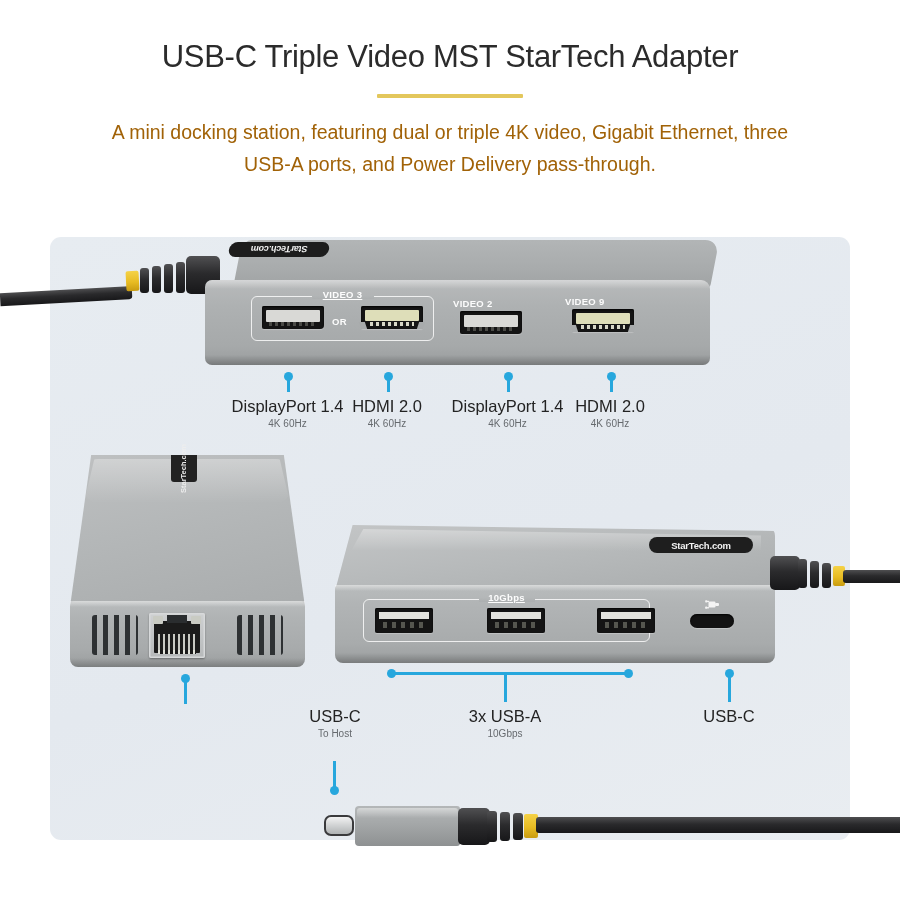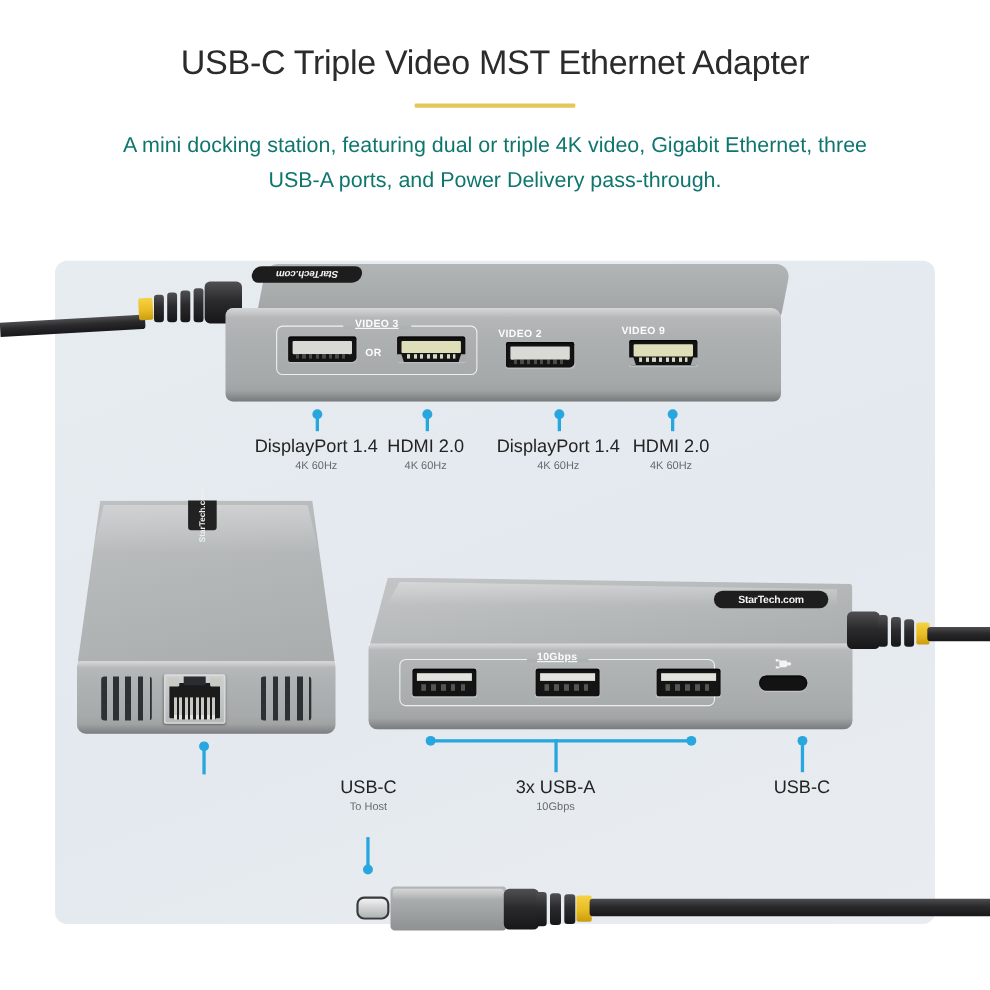--- a/index.html
+++ b/index.html
@@ -23,21 +23,21 @@
   .accent-rule {
     width: 146px; height: 4px;
     background: #e3c75c;
     margin: 19px auto 0 auto;
     border-radius: 1px;
   }
   .subtitle {
     margin-top: 19px;
     font-size: 19.5px;
     font-weight: 400;
-    color: #0f766e;
+    color: #a16207;
     line-height: 1.62;
     padding: 0 92px;
   }
 
   
   .stage {
     position: absolute;
     left: 50px; top: 237px;
     width: 800px; height: 603px;
     background: linear-gradient(160deg, #e7ecf1 0%, #e4e9ef 55%, #e9edf1 100%);
@@ -339,21 +339,21 @@
     position: absolute;
     background: linear-gradient(180deg,#f2f2f2 0%, #d0d2d3 50%, #b0b3b4 100%);
     border-radius: 7px;
     border: 2px solid #3a3a3c;
   }
 </style>
 </head>
 <body>
 
 <div class="header">
-  <div class="title">USB-C Triple Video MST Ethernet Adapter</div>
+  <div class="title">USB-C Triple Video MST StarTech Adapter</div>
   <div class="accent-rule"></div>
   <div class="subtitle">A mini docking station, featuring dual or triple 4K video, Gigabit Ethernet, three USB-A ports, and Power Delivery pass-through.</div>
 </div>
 
 <div class="stage"></div>
 
 <div class="scene">
 
   <div class="layer">
     <div class="cable-body" style="left:0px; top:286px; width:132px; height:13px; border-radius:0 3px 3px 0; transform:rotate(-3.2deg); transform-origin:right center;"></div>

